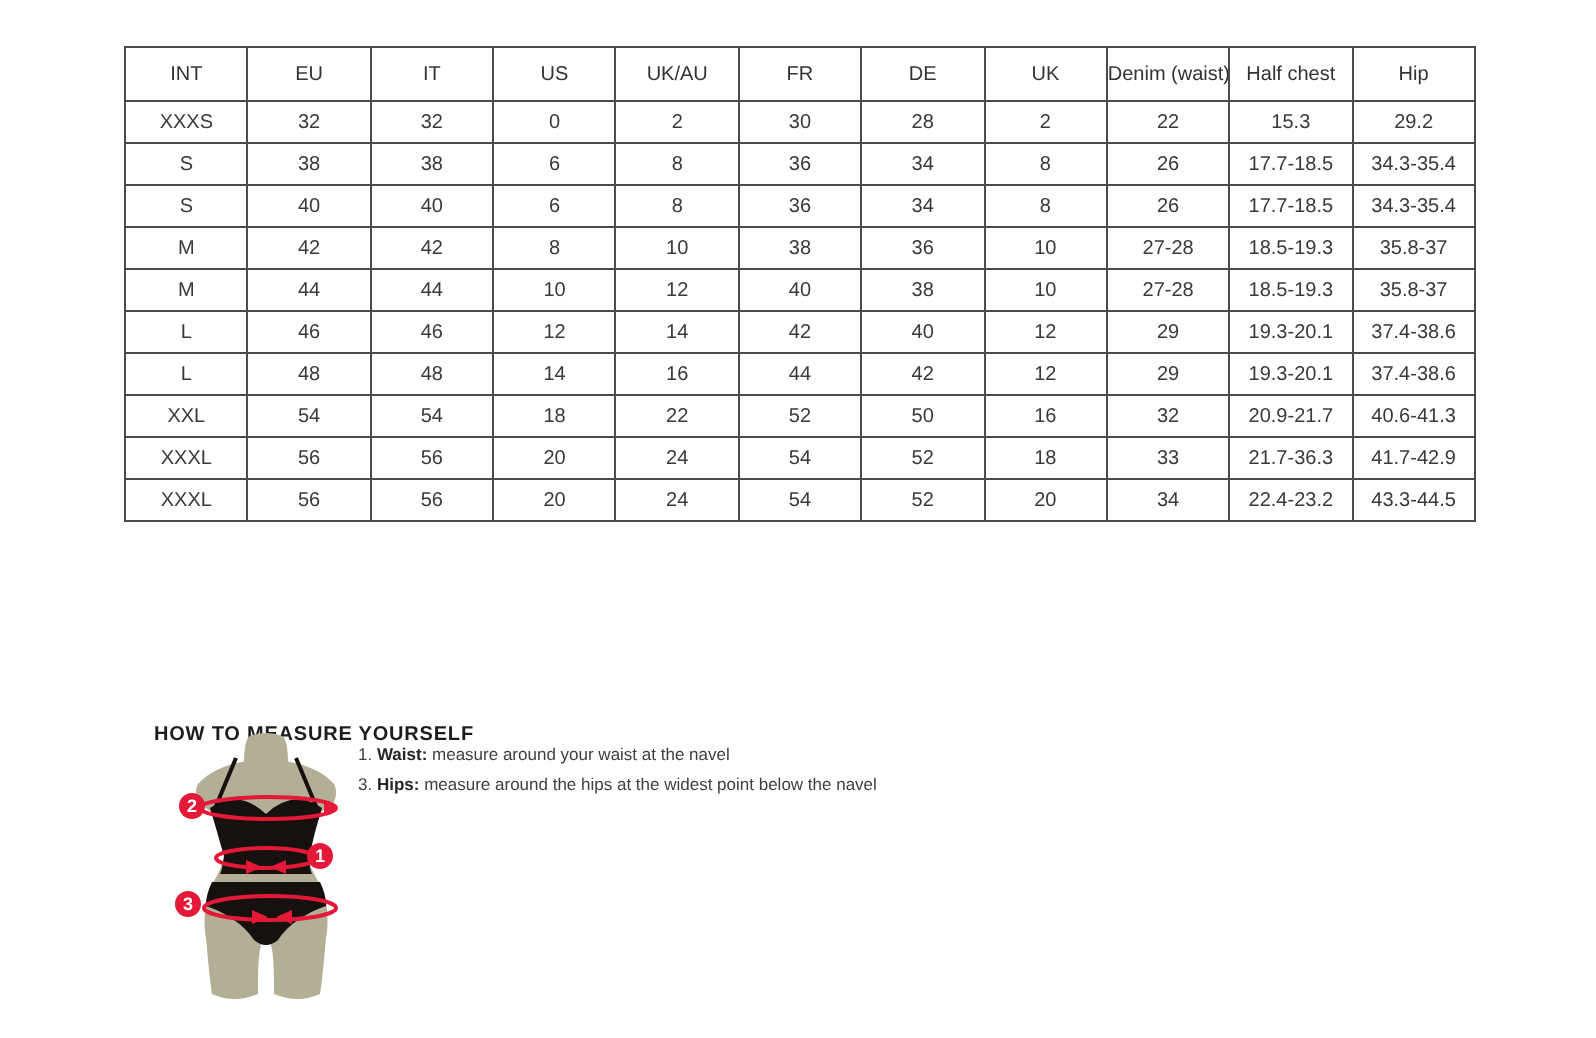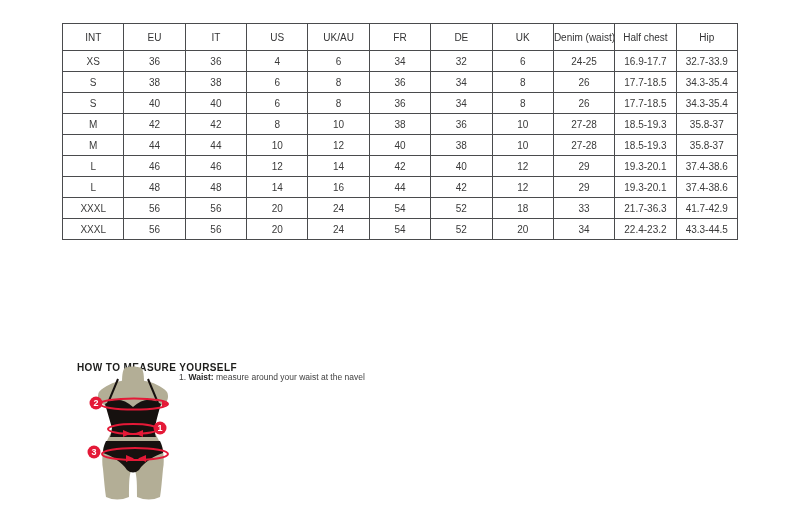--- a/index.html
+++ b/index.html
@@ -47,31 +47,31 @@
           <th>FR</th>
           <th>DE</th>
           <th>UK</th>
           <th>Denim (waist)</th>
           <th>Half chest</th>
           <th>Hip</th>
         </tr>
     </thead>
     <tbody>
         <tr>
-          <td>XS</td>
-          <td>36</td>
-          <td>36</td>
-          <td>4</td>
-          <td>6</td>
-          <td>34</td>
+          <td>XXXS</td>
           <td>32</td>
-          <td>6</td>
-          <td>24-25</td>
-          <td>16.9-17.7</td>
-          <td>32.7-33.9</td>
+          <td>32</td>
+          <td>0</td>
+          <td>2</td>
+          <td>30</td>
+          <td>28</td>
+          <td>2</td>
+          <td>22</td>
+          <td>15.3</td>
+          <td>29.2</td>
         </tr>
         <tr>
           <td>S</td>
           <td>38</td>
           <td>38</td>
           <td>6</td>
           <td>8</td>
           <td>36</td>
           <td>34</td>
           <td>8</td>
@@ -136,20 +136,33 @@
           <td>48</td>
           <td>48</td>
           <td>14</td>
           <td>16</td>
           <td>44</td>
           <td>42</td>
           <td>12</td>
           <td>29</td>
           <td>19.3-20.1</td>
           <td>37.4-38.6</td>
+        </tr>
+        <tr>
+          <td>XXL</td>
+          <td>54</td>
+          <td>54</td>
+          <td>18</td>
+          <td>22</td>
+          <td>52</td>
+          <td>50</td>
+          <td>16</td>
+          <td>32</td>
+          <td>20.9-21.7</td>
+          <td>40.6-41.3</td>
         </tr>
         <tr>
           <td>XXXL</td>
           <td>56</td>
           <td>56</td>
           <td>20</td>
           <td>24</td>
           <td>54</td>
           <td>52</td>
           <td>18</td>
@@ -223,15 +236,16 @@
         <g>
           <circle cx="16" cy="86" r="6.5" fill="#e41937"></circle>
           <text x="16" y="89.2" fill="#ffffff">3</text>
         </g>
       </g>
     </svg>
   </div>
 
   <ol class="steps">
       <li><span>1.</span> <b>Waist:</b><span> measure around your waist at the navel</span></li>
+      <li><span>3.</span> <b>Hips:</b><span> measure around the hips at the widest point below the navel</span></li>
     </ol>
 
 </div>
 
 </body></html>

